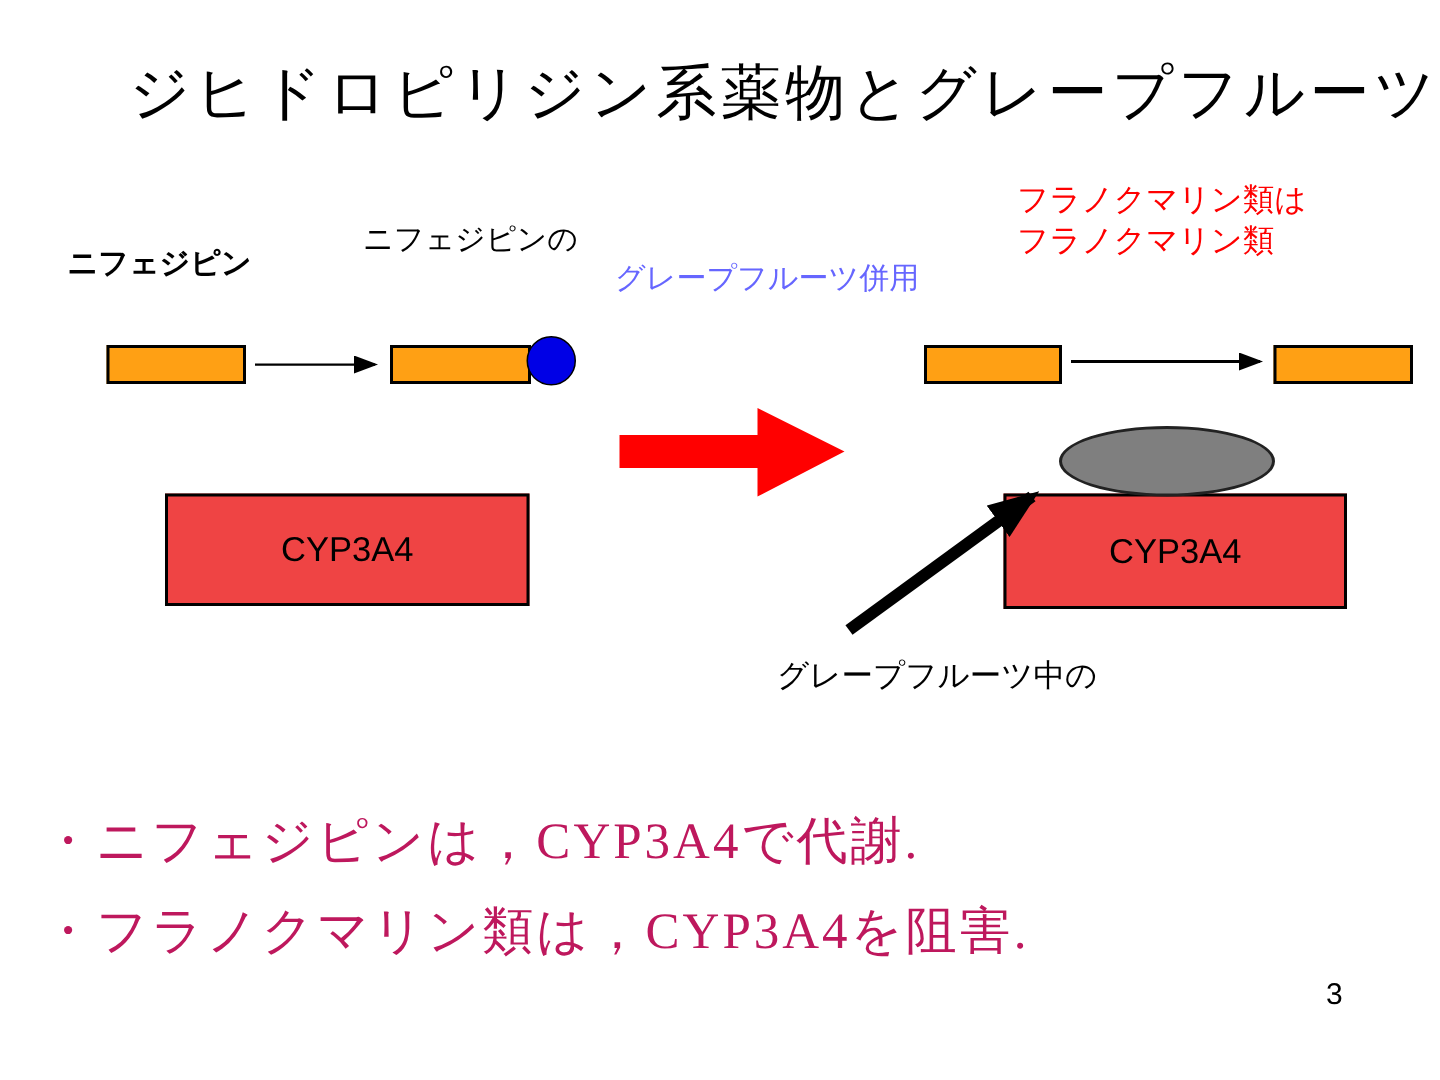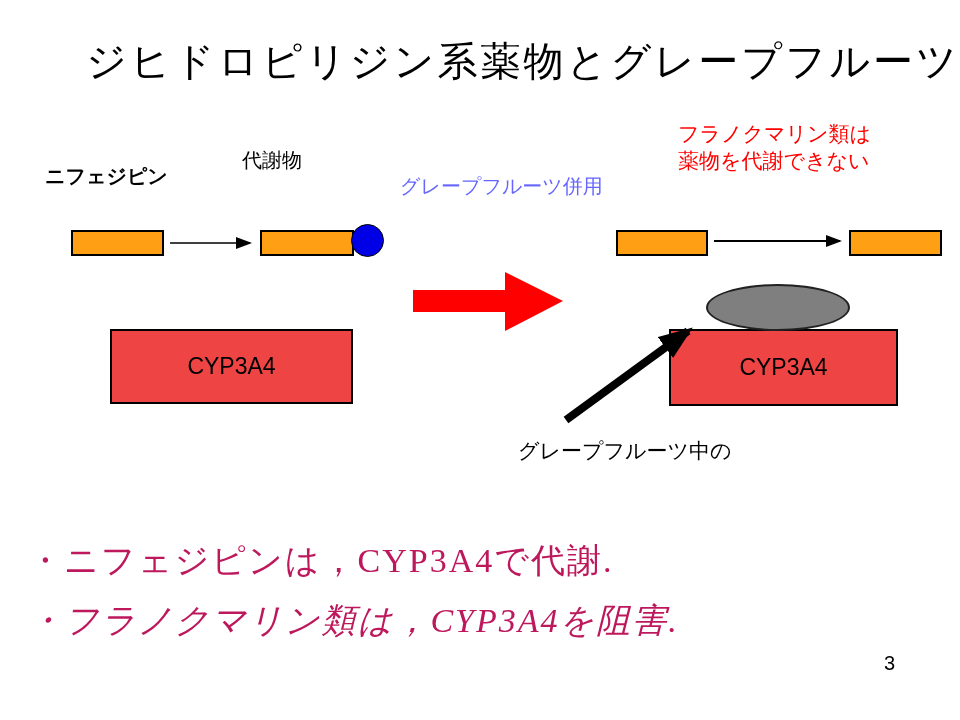--- a/index.html
+++ b/index.html
@@ -74,49 +74,49 @@
   .bullet{
     position:absolute;
     left:28px;
     font-family:"Liberation Serif","DejaVu Serif",serif;
     font-size:34px;
     letter-spacing:2px;
     color:#be185d;
     white-space:nowrap;
   }
   .bullet-1{top:538px;}
-  .bullet-2{top:598px;font-style:italic;}
+  .bullet-2{top:598px;}
   .page-number{
     position:absolute;
     left:884px;top:652px;
     font-size:20px;color:#000;
   }
 </style>
 </head>
 <body>
 
 <div class="slide">
 
   <h1 class="title">ジヒドロピリジン系薬物とグレープフルーツ</h1>
 
   <div class="lbl" style="left:45px;top:163px;font-weight:bold;">
     <span>ニフェジピン</span>
   </div>
 
   <div class="lbl" style="left:242px;top:147px;">
-    <span>代謝物</span>
+    <span>ニフェジピンの</span>
   </div>
 
-  <div class="lbl lbl-grapefruit" style="left:400px;top:173px;text-align:center;">
+  <div class="lbl lbl-grapefruit" style="left:410px;top:173px;text-align:center;">
     <span>グレープフルーツ併用</span>
   </div>
 
   <div class="lbl lbl-warning" style="left:678px;top:120px;">
     <span>フラノクマリン類は</span>
-    <span>薬物を代謝できない</span>
+    <span>フラノクマリン類</span>
   </div>
 
   <div class="rect-orange" style="left:71px;top:230px;"></div>
   <div class="rect-orange" style="left:260px;top:230px;width:94px;"></div>
   <div class="metabolite-dot"></div>
 
   <div class="rect-orange" style="left:616px;top:230px;width:92px;"></div>
   <div class="rect-orange" style="left:849px;top:230px;"></div>
 
   <div class="enzyme-box enzyme-left">

